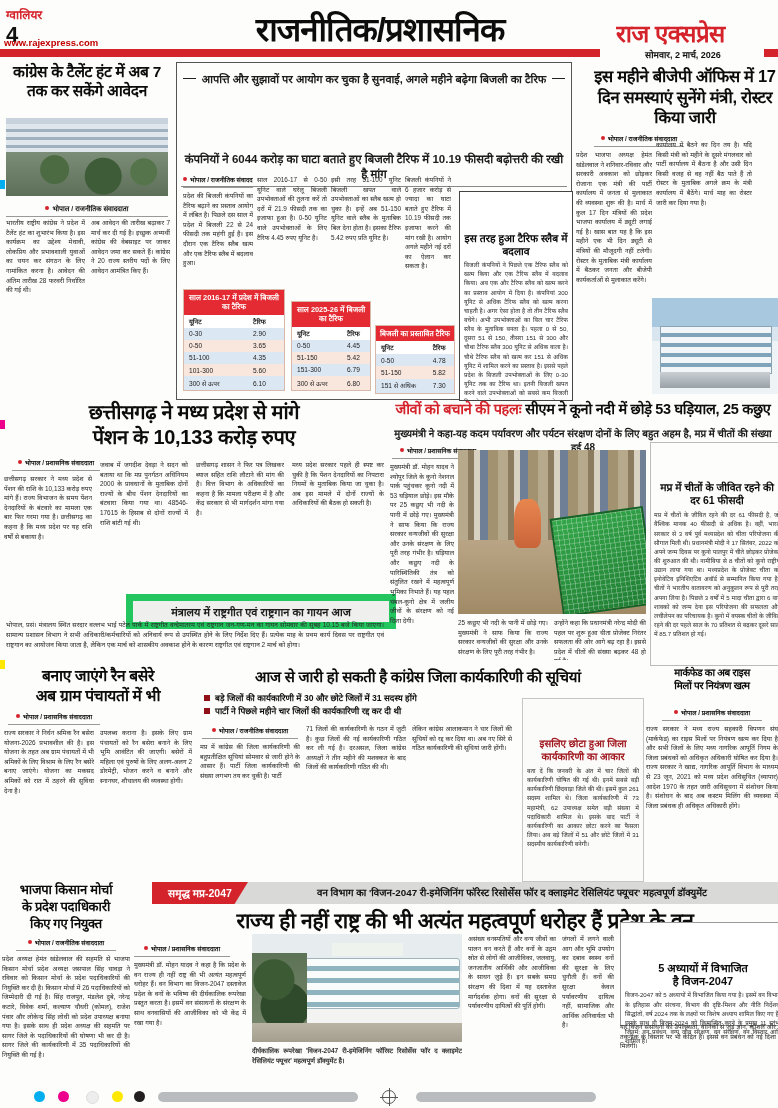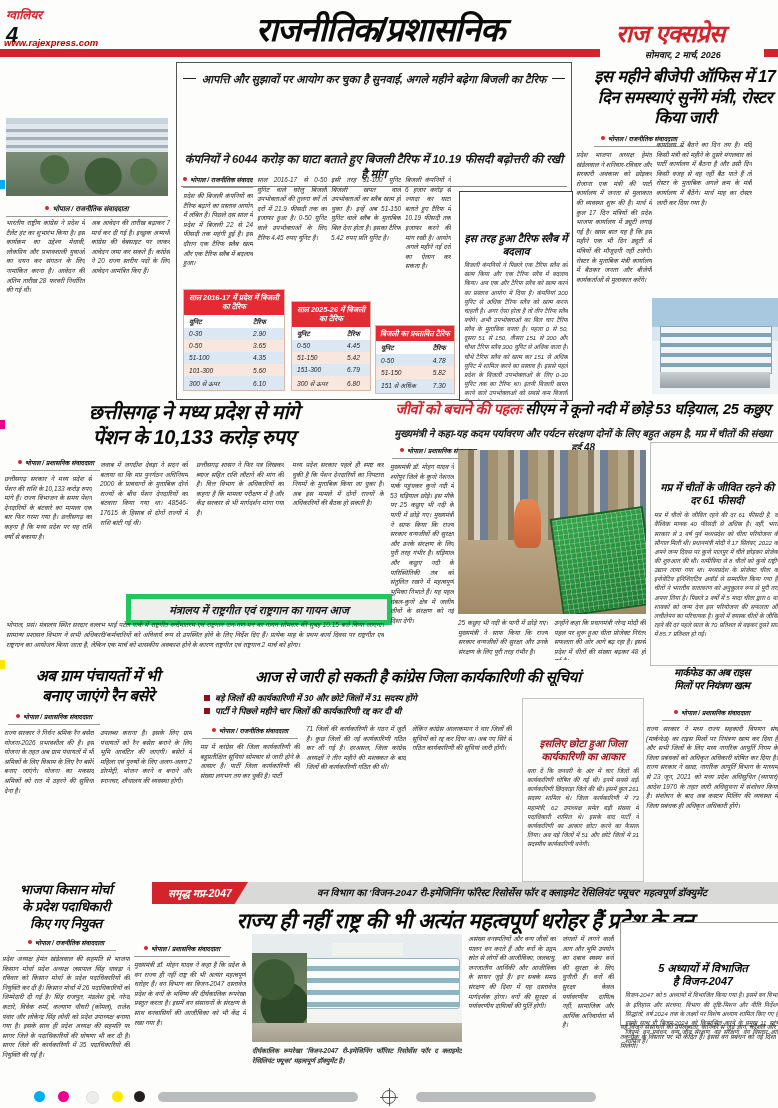--- a/index.html
+++ b/index.html
@@ -1,17 +1,17 @@
 <!DOCTYPE html>
 <html><head>
 <meta charset="utf-8">
 <style>
   html,body{margin:0;padding:0;background:#e8e8e8;}
   #page{position:relative;width:778px;height:1108px;background:#fdfdfb;margin:0 auto;
-        font-family:"Liberation Sans","DejaVu Sans",sans-serif;color:#1c1c1c;overflow:hidden;font-style:italic;}
+        font-family:"Liberation Sans","DejaVu Sans",sans-serif;color:#1c1c1c;overflow:hidden;}
   .abs{position:absolute;}
   .hl{font-weight:bold;color:#0c0c0c;letter-spacing:-0.3px;overflow:hidden;}
   .ctr{text-align:center;}
   .bcol{font-size:6.4px;line-height:1.5;text-align:justify;color:#2a2a2a;overflow:hidden;}
   .byl{font-size:6.9px;font-weight:bold;color:#111;text-align:center;white-space:nowrap;overflow:hidden;}
   .byl .dot{display:inline-block;width:4px;height:4px;background:#d5232b;border-radius:50%;margin-right:3px;vertical-align:1px;}
   .rule-u{border-bottom:1px solid #999;padding-bottom:3px;}
   .kickwrap{display:flex;align-items:center;gap:6px;}
   .kickwrap .ln{flex:1;border-top:1.5px solid #222;}
   .box{border:1.5px solid #444;background:#fff;overflow:hidden;}
@@ -50,20 +50,23 @@
   <div class="abs hl" style="left:616px;top:16px;width:160px;font-size:24px;color:#d5232b;letter-spacing:-0.5px;">राज एक्सप्रेस</div>
   <div class="abs redbar" style="left:0;top:49px;width:600px;height:8px;"></div>
   <div class="abs ctr" style="left:604px;top:48px;width:158px;font-size:9px;font-weight:bold;color:#111;">सोमवार, 2 मार्च, 2026</div>
   <div class="abs redbar" style="left:764px;top:49px;width:14px;height:8px;"></div>
 
   <div class="edge" style="left:0;top:180px;background:#00aeef;"></div>
   <div class="edge" style="left:0;top:420px;background:#ec008c;"></div>
   <div class="edge" style="left:0;top:660px;background:#ffe800;"></div>
 
   <div class="abs" style="left:2px;top:62px;width:170px;height:334px;">
+    <div class="hl ctr" style="font-size:15.5px;line-height:1.25;">
+      <span>कांग्रेस के टैलेंट हंट में अब 7 तक कर सकेंगे आवेदन</span>
+    </div>
     <div class="photo" style="left:4px;top:56px;width:162px;height:78px;">
       <div class="abs" style="left:0;top:0;width:100%;height:60%;background:linear-gradient(180deg,#c9d4de,#aebfcc);"></div>
       <div class="abs" style="left:0;top:6px;width:100%;height:42px;background:repeating-linear-gradient(180deg,#dfe6ec 0 5px,#9fb0bf 5px 8px);"></div>
       <div class="abs" style="left:0;top:34px;width:100%;height:44px;background:radial-gradient(circle at 30% 40%,#4c6b43 0 14px,transparent 15px),radial-gradient(circle at 60% 55%,#3f5c39 0 18px,transparent 19px),radial-gradient(circle at 85% 45%,#55744c 0 13px,transparent 14px),linear-gradient(180deg,#7b8d76,#5d6f58);"></div>
     </div>
     <div class="byl rule-u" style="position:absolute;left:4px;top:142px;width:162px;">
       <span class="dot"></span><span>भोपाल / राजनीतिक संवाददाता</span>
     </div>
     <div class="abs bcol" style="left:4px;top:156px;width:79px;height:176px;">भारतीय राष्ट्रीय कांग्रेस ने प्रदेश में टैलेंट हंट का शुभारंभ किया है। इस कार्यक्रम का उद्देश्य मेधावी, लोकप्रिय और प्रभावशाली युवाओं का चयन कर संगठन के लिए नामांकित करना है। आवेदन की अंतिम तारीख 28 फरवरी निर्धारित की गई थी।</div>
     <div class="abs bcol" style="left:89px;top:156px;width:79px;height:176px;">अब आवेदन की तारीख बढ़ाकर 7 मार्च कर दी गई है। इच्छुक अभ्यर्थी कांग्रेस की वेबसाइट पर जाकर आवेदन जमा कर सकते हैं। कांग्रेस ने 20 राज्य स्तरीय पदों के लिए आवेदन आमंत्रित किए हैं।</div>
@@ -199,21 +202,21 @@
     <div class="byl rule-u" style="position:absolute;left:10px;top:58px;width:88px;font-size:6.3px;">
       <span class="dot"></span><span>भोपाल / प्रशासनिक संवाददाता</span>
     </div>
     <div class="abs bcol" style="left:2px;top:74px;width:88px;height:116px;">छत्तीसगढ़ सरकार ने मध्य प्रदेश से पेंशन की राशि के 10,133 करोड़ रुपए मांगे हैं। राज्य विभाजन के समय पेंशन देनदारियों के बंटवारे का मामला एक बार फिर गरमा गया है। छत्तीसगढ़ का कहना है कि मध्य प्रदेश पर यह राशि वर्षों से बकाया है।</div>
     <div class="abs bcol" style="left:98px;top:60px;width:88px;height:130px;">जवाब में जगदीश देवड़ा ने सदन को बताया था कि मप्र पुनर्गठन अधिनियम 2000 के प्रावधानों के मुताबिक दोनों राज्यों के बीच पेंशन देनदारियों का बंटवारा किया गया था। 48546-17615 के हिसाब से दोनों राज्यों में राशि बांटी गई थी।</div>
     <div class="abs bcol" style="left:194px;top:60px;width:88px;height:130px;">छत्तीसगढ़ शासन ने फिर पत्र लिखकर ब्याज सहित राशि लौटाने की मांग की है। वित्त विभाग के अधिकारियों का कहना है कि मामला परीक्षण में है और केंद्र सरकार से भी मार्गदर्शन मांगा गया है।</div>
     <div class="abs bcol" style="left:290px;top:60px;width:92px;height:130px;">मध्य प्रदेश सरकार पहले ही स्पष्ट कर चुकी है कि पेंशन देनदारियों का निपटारा नियमों के मुताबिक किया जा चुका है। अब इस मामले में दोनों राज्यों के अधिकारियों की बैठक हो सकती है।</div>
   </div>
 
   <div class="abs" style="left:4px;top:594px;width:382px;height:68px;">
-    <div class="ctr" style="position:absolute;left:122px;top:0;width:256px;border:5px solid #22c55e;background:#efefed;font-weight:bold;font-size:11px;padding:3px 0;">मंत्रालय में राष्ट्रगीत एवं राष्ट्रगान का गायन आज</div>
+    <div class="ctr" style="position:absolute;left:122px;top:0;width:256px;border:7px solid #22c55e;background:#efefed;font-weight:bold;font-size:11px;padding:3px 0;">मंत्रालय में राष्ट्रगीत एवं राष्ट्रगान का गायन आज</div>
     <div class="abs bcol" style="left:2px;top:26px;width:378px;height:40px;font-size:6.5px;">भोपाल, प्रसं। मंत्रालय स्थित सरदार वल्लभ भाई पटेल पार्क में राष्ट्रगीत वन्देमातरम एवं राष्ट्रगान जन-गण-मन का गायन सोमवार की सुबह 10.15 बजे किया जाएगा। सामान्य प्रशासन विभाग ने सभी अधिकारी/कर्मचारियों को अनिवार्य रूप से उपस्थित होने के लिए निर्देश दिए हैं। प्रत्येक माह के प्रथम कार्य दिवस पर राष्ट्रगीत एवं राष्ट्रगान का आयोजन किया जाता है, लेकिन एक मार्च को शासकीय अवकाश होने के कारण राष्ट्रगीत एवं राष्ट्रगान 2 मार्च को होगा।</div>
   </div>
 
   <div class="abs" style="left:388px;top:400px;width:390px;height:262px;">
     <div class="hl ctr" style="font-size:14.5px;line-height:1.3;white-space:nowrap;">
       <span style="color:#d5232b;">जीवों को बचाने की पहलः</span>
       <span>सीएम ने कूनो नदी में छोड़े 53 घड़ियाल, 25 कछुए</span>
     </div>
     <div class="ctr" style="position:absolute;left:0;top:26px;width:100%;font-size:10px;font-weight:bold;">मुख्यमंत्री ने कहा-यह कदम पर्यावरण और पर्यटन संरक्षण दोनों के लिए बहुत अहम है,  मप्र में चीतों की संख्या हुई 48</div>
     <div class="byl rule-u" style="position:absolute;left:4px;top:46px;width:92px;font-size:6.3px;">
@@ -233,22 +236,22 @@
     <div class="abs bcol" style="left:166px;top:218px;width:92px;height:42px;">उन्होंने कहा कि प्रधानमंत्री नरेन्द्र मोदी की पहल पर शुरू हुआ चीता प्रोजेक्ट निरंतर सफलता की ओर आगे बढ़ रहा है। इससे प्रदेश में चीतों की संख्या बढ़कर 48 हो गई है।</div>
 
     <div class="abs" style="left:262px;top:42px;width:126px;height:218px;border:1px solid #bbb;padding:2px 3px;">
       <div class="boxttl" style="font-size:10.5px;line-height:1.25;margin-bottom:3px;">मप्र में चीतों के जीवित रहने की दर 61 फीसदी</div>
       <div class="bcol" style="font-size:6.1px;height:184px;">मप्र में चीतों के जीवित रहने की दर 61 फीसदी है, जो वैश्विक मानक 40 फीसदी से अधिक है। वहीं, भारत सरकार से 3 वर्ष पूर्व मध्यप्रदेश को चीता परियोजना की सौगात मिली थी। प्रधानमंत्री मोदी ने 17 सितंबर, 2022 को अपने जन्म दिवस पर कूनो पालपुर में चीते छोड़कर प्रोजेक्ट की शुरुआत की थी। नामीबिया से 8 चीतों को कूनो राष्ट्रीय उद्यान लाया गया था। मध्यप्रदेश के प्रोजेक्ट चीता को इनोवेटिव इनिशिएटिव अवॉर्ड से सम्मानित किया गया है। चीतों ने भारतीय वातावरण को अनुकूलन रूप से पूरी तरह अपना लिया है। पिछले 3 वर्षों में 5 मादा चीता द्वारा 6 बार शावकों को जन्म देना इस परियोजना की सफलता और लचीलेपन का परिचायक है। कूनो में वयस्क चीतों के जीवित रहने की दर पहले साल के 70 प्रतिशत से बढ़कर दूसरे साल में 85.7 प्रतिशत हो गई।</div>
     </div>
   </div>
 
   <div class="abs" style="left:2px;top:666px;width:192px;height:212px;">
     <div class="hl ctr" style="font-size:15.5px;line-height:1.3;">
+      <div>बनाए जाएंगे रैन बसेरे</div>
       <div>अब ग्राम पंचायतों में भी</div>
-      <div>बनाए जाएंगे रैन बसेरे</div>
     </div>
     <div class="byl rule-u" style="position:absolute;left:6px;top:46px;width:92px;font-size:6.3px;">
       <span class="dot"></span><span>भोपाल / प्रशासनिक संवाददाता</span>
     </div>
     <div class="abs bcol" style="left:2px;top:62px;width:90px;height:146px;">राज्य सरकार ने निर्धन श्रमिक रैन बसेरा योजना-2026 प्रभावशील की है। इस योजना के तहत अब ग्राम पंचायतों में भी श्रमिकों के लिए विश्राम के लिए रैन बसेरे बनाए जाएंगे। योजना का मकसद श्रमिकों को रात में ठहरने की सुविधा देना है।</div>
     <div class="abs bcol" style="left:98px;top:62px;width:92px;height:146px;">उपलब्ध कराना है। इसके लिए ग्राम पंचायतों को रैन बसेरा बनाने के लिए भूमि आवंटित की जाएगी। बसेरों में महिला एवं पुरुषों के लिए अलग-अलग 2 डोरमेट्री, भोजन करने व बनाने और स्नानघर, शौचालय की व्यवस्था होगी।</div>
   </div>
 
   <div class="abs" style="left:196px;top:666px;width:444px;height:212px;">
     <div class="hl ctr" style="font-size:15px;white-space:nowrap;">आज से जारी हो सकती है कांग्रेस जिला कार्यकारिणी की सूचियां</div>

